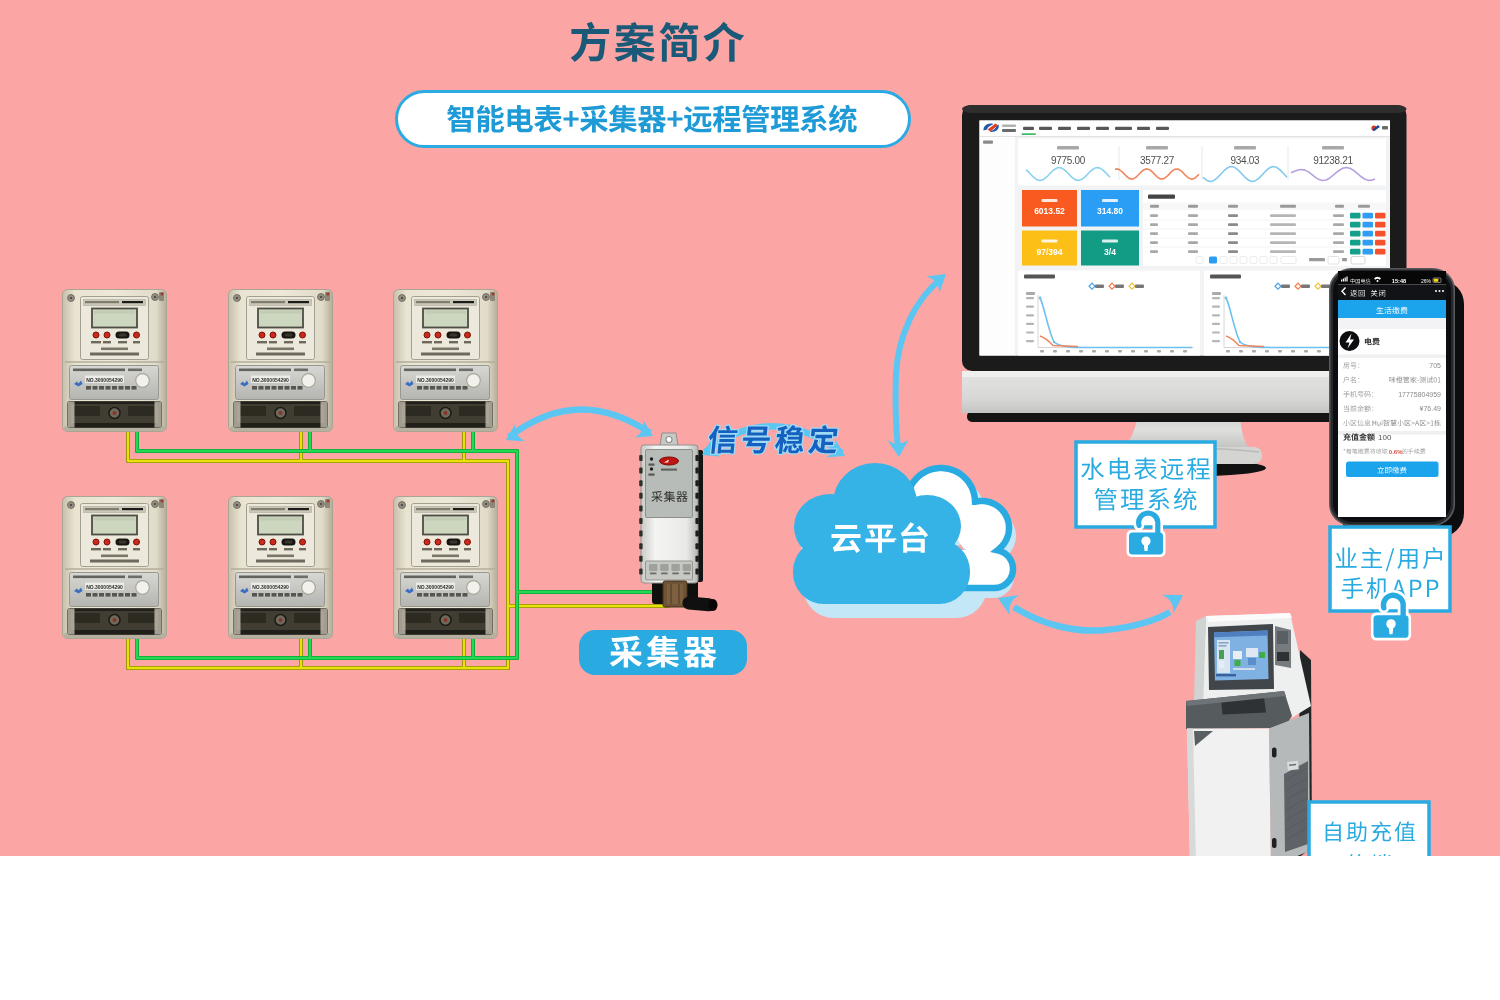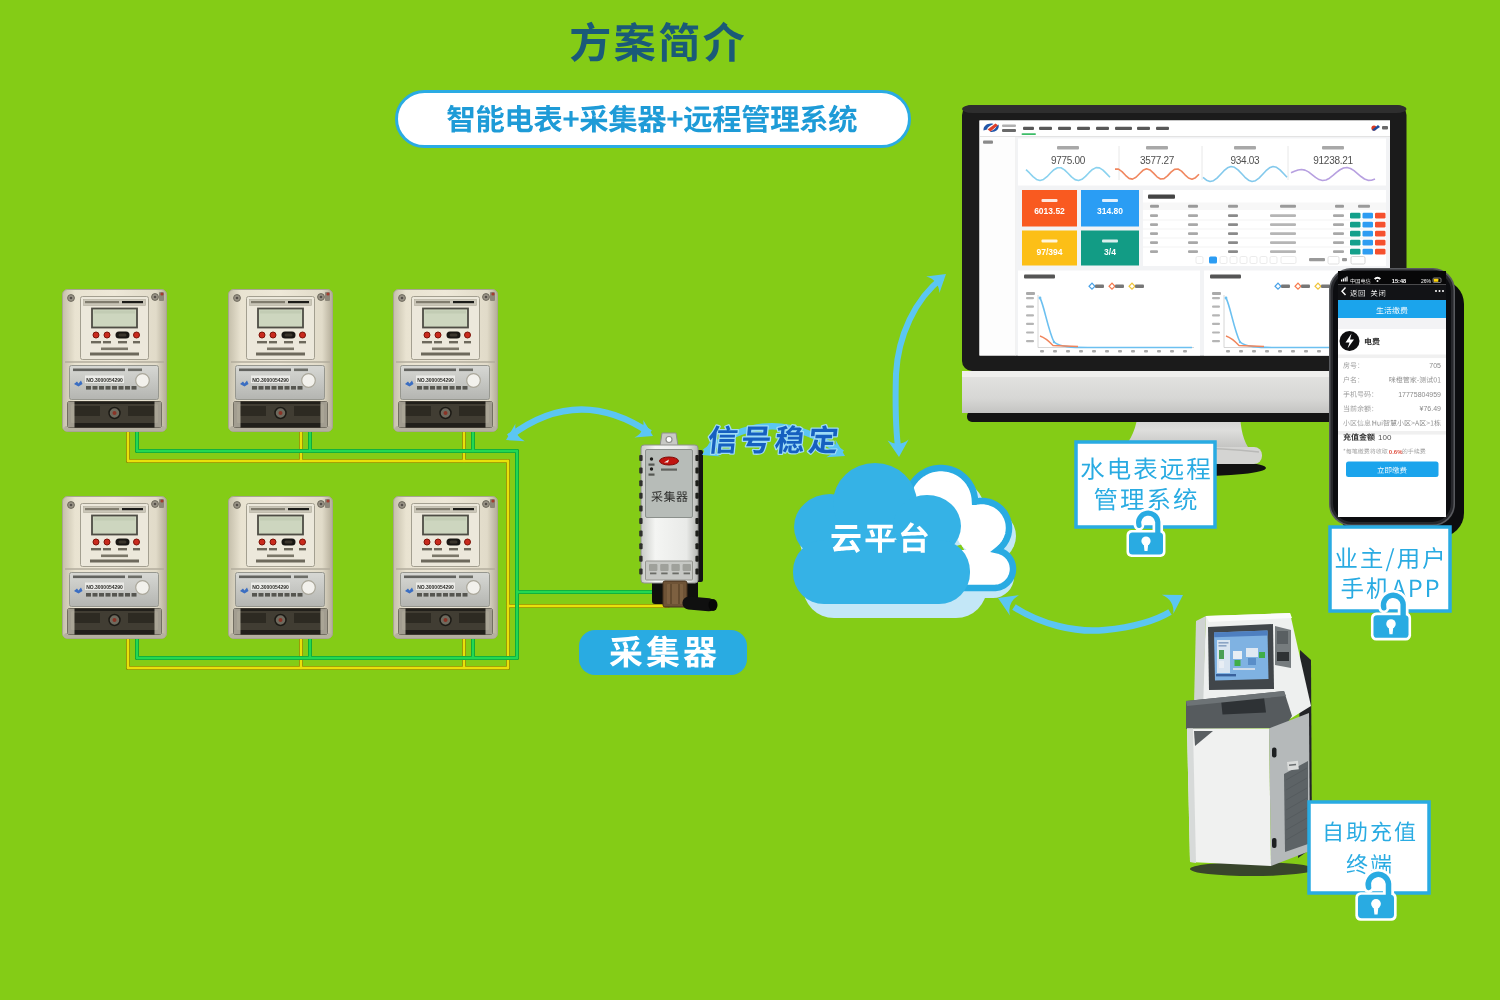--- a/index.html
+++ b/index.html
@@ -1,15 +1,15 @@
 <!DOCTYPE html>
 <html><head><meta charset="utf-8"><style>
 html,body{margin:0;padding:0;background:#fff}
 </style></head><body>
-<div style="position:relative;width:1500px;height:1000px;background:#84cc16;overflow:hidden;font-family:'Liberation Sans',sans-serif">
+<div style="position:relative;width:1500px;height:856px;background:#fca5a5;overflow:hidden;font-family:'Liberation Sans',sans-serif">
 <svg width="1500" height="1000" viewBox="0 0 1500 1000">
 <defs>
 <linearGradient id="mbody" x1="0" y1="0" x2="1" y2="0">
  <stop offset="0" stop-color="#c5bfab"></stop>
           <stop offset="0.12" stop-color="#e9e3d1"></stop>
  <stop offset="0.5" stop-color="#eee8d8"></stop>
           <stop offset="0.9" stop-color="#e1dbc9"></stop>
  <stop offset="1" stop-color="#b4ad99"></stop>
         </linearGradient>
 <linearGradient id="mmid" x1="0" y1="0" x2="0" y2="1">

